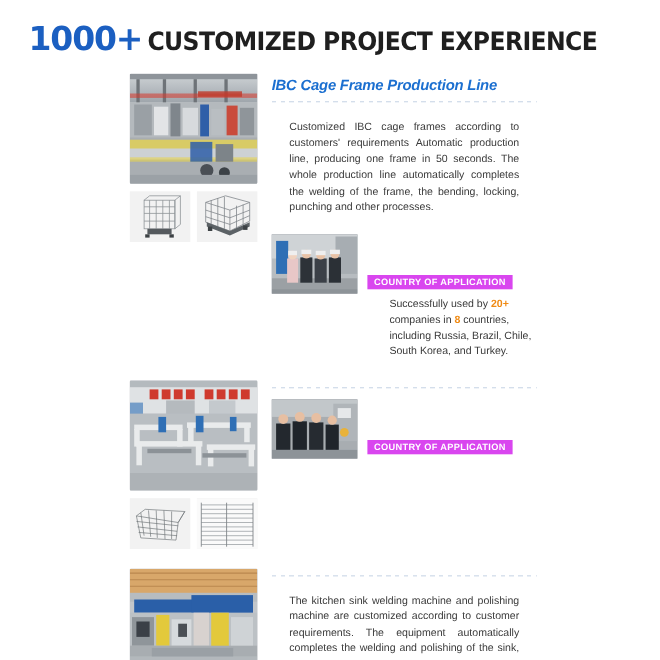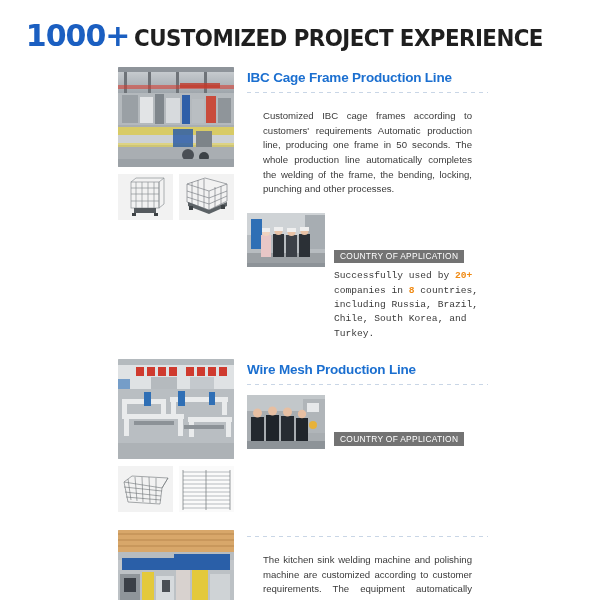--- a/index.html
+++ b/index.html
@@ -96,20 +96,21 @@
   
   .sec-title {
     color: #1b6fd0;
     font-size: 13.5px;
     font-weight: 700;
     font-family: "Liberation Sans", sans-serif;
     letter-spacing: -0.2px;
     line-height: 1.2;
     margin: 3px 0 0 0;
     white-space: nowrap;
+    font-style: italic;
   }
   .sec-dash {
     margin: 6px 0 7px 0;
     height: 1px;
     background-image: repeating-linear-gradient(to right,
       #c9d6e6 0px, #c9d6e6 4px, rgba(0,0,0,0) 4px, rgba(0,0,0,0) 8px);
   }
   .sec-desc {
     font-size: 9.6px;
     line-height: 1.52;
@@ -132,36 +133,37 @@
     background: #9aa0a6;
   }
   .app-photo svg { display: block; width: 100%; height: 100%; }
   .app-text {
     padding-left: 9px;
     flex: 1 1 auto;
     min-width: 0;
   }
   .app-badge {
     display: inline-block;
-    background: #737373;
+    background: #d946ef;
     color: #ffffff;
     font-size: 8.4px;
-    font-weight: 400;
+    font-weight: 700;
     letter-spacing: 0.3px;
     padding: 2.5px 6px 2.5px 6px;
     line-height: 1;
     font-family: "Liberation Sans", sans-serif;
     margin-top: 37px;
   }
   .app-desc {
     margin-top: 6px;
     font-size: 9.6px;
     line-height: 1.5;
     color: #3a3a3a;
-    font-family: Liberation Mono, monospace;
+    font-family: Liberation Sans, sans-serif;
+    margin-left: 20px;
   }
   .hl-orange {
     color: #f08a13;
     font-weight: 700;
   }
 </style>
 </head>
 <body>
 
 <div class="page">
@@ -358,21 +360,20 @@
             </g>
             <g stroke="#7e8387" stroke-width="0.8">
               <path d="M4 4 V44 M27 4 V44 M51 4 V44"></path>
             </g>
           </svg>
         </div>
       </div>
     </div>
 
     <div class="sec-right">
-      <div class="sec-title">Wire Mesh Production Line</div>
       <div class="sec-dash"></div>
 
       <div class="app-block">
         <div class="app-photo">
           <svg viewBox="0 0 78 54" preserveAspectRatio="none">
             <rect width="78" height="54" fill="#a8adb1"></rect>
             <rect x="0" y="0" width="78" height="16" fill="#c2c7ca"></rect>
             <rect x="56" y="4" width="22" height="34" fill="#b0b5b9"></rect>
             <rect x="60" y="8" width="12" height="9" fill="#e6e8ea"></rect>
             <circle cx="66" cy="30" r="4" fill="#e8b23a"></circle>

